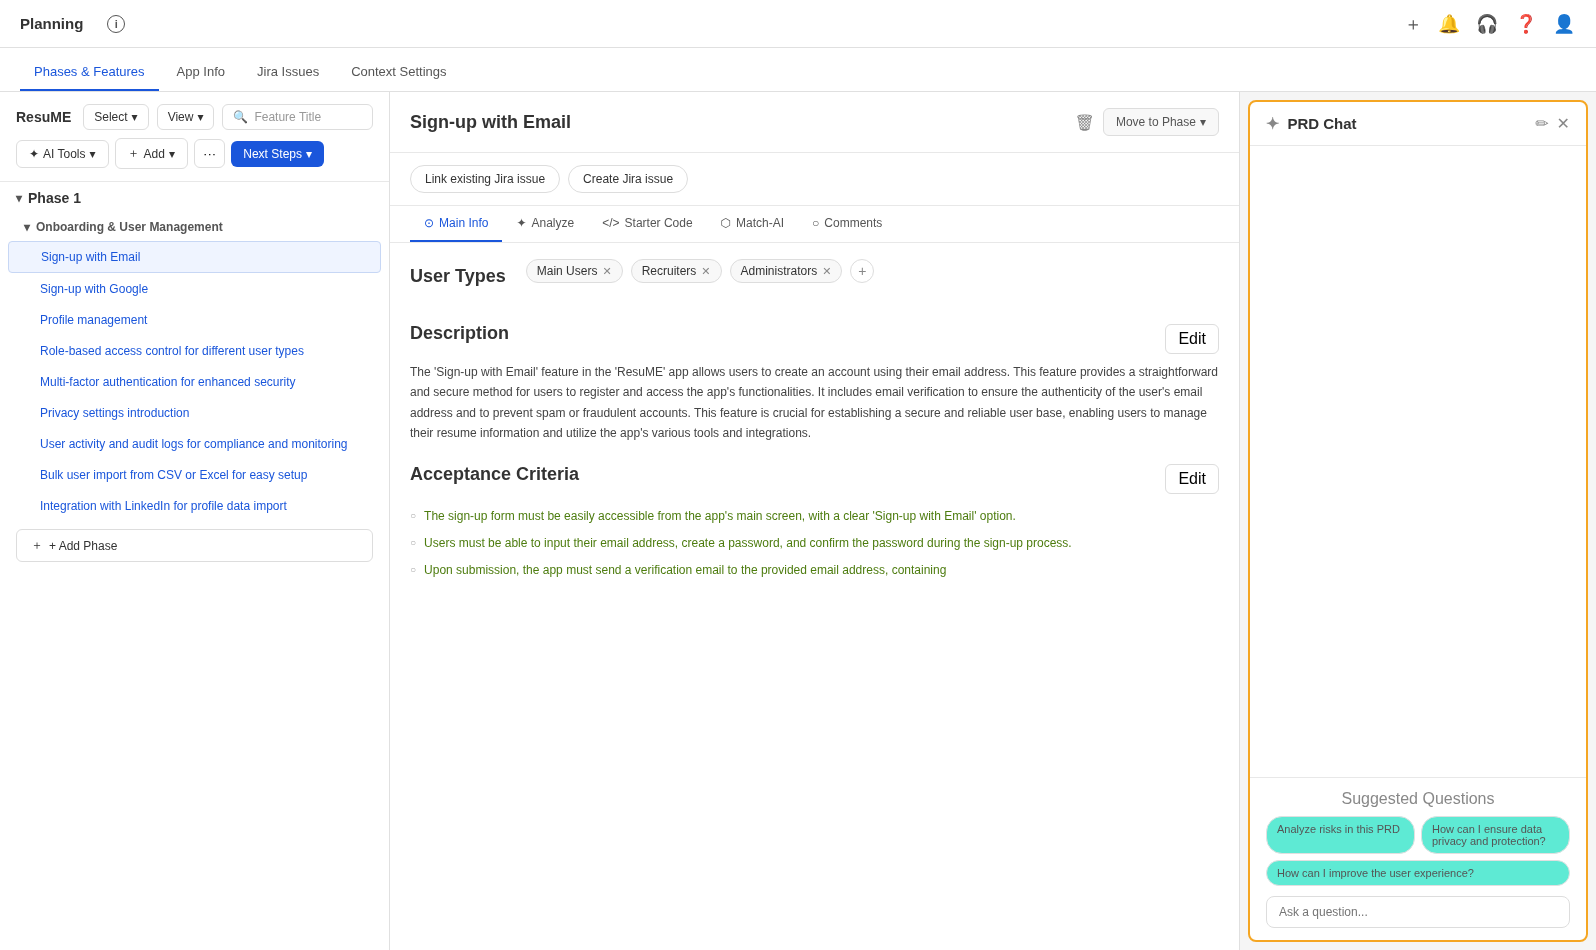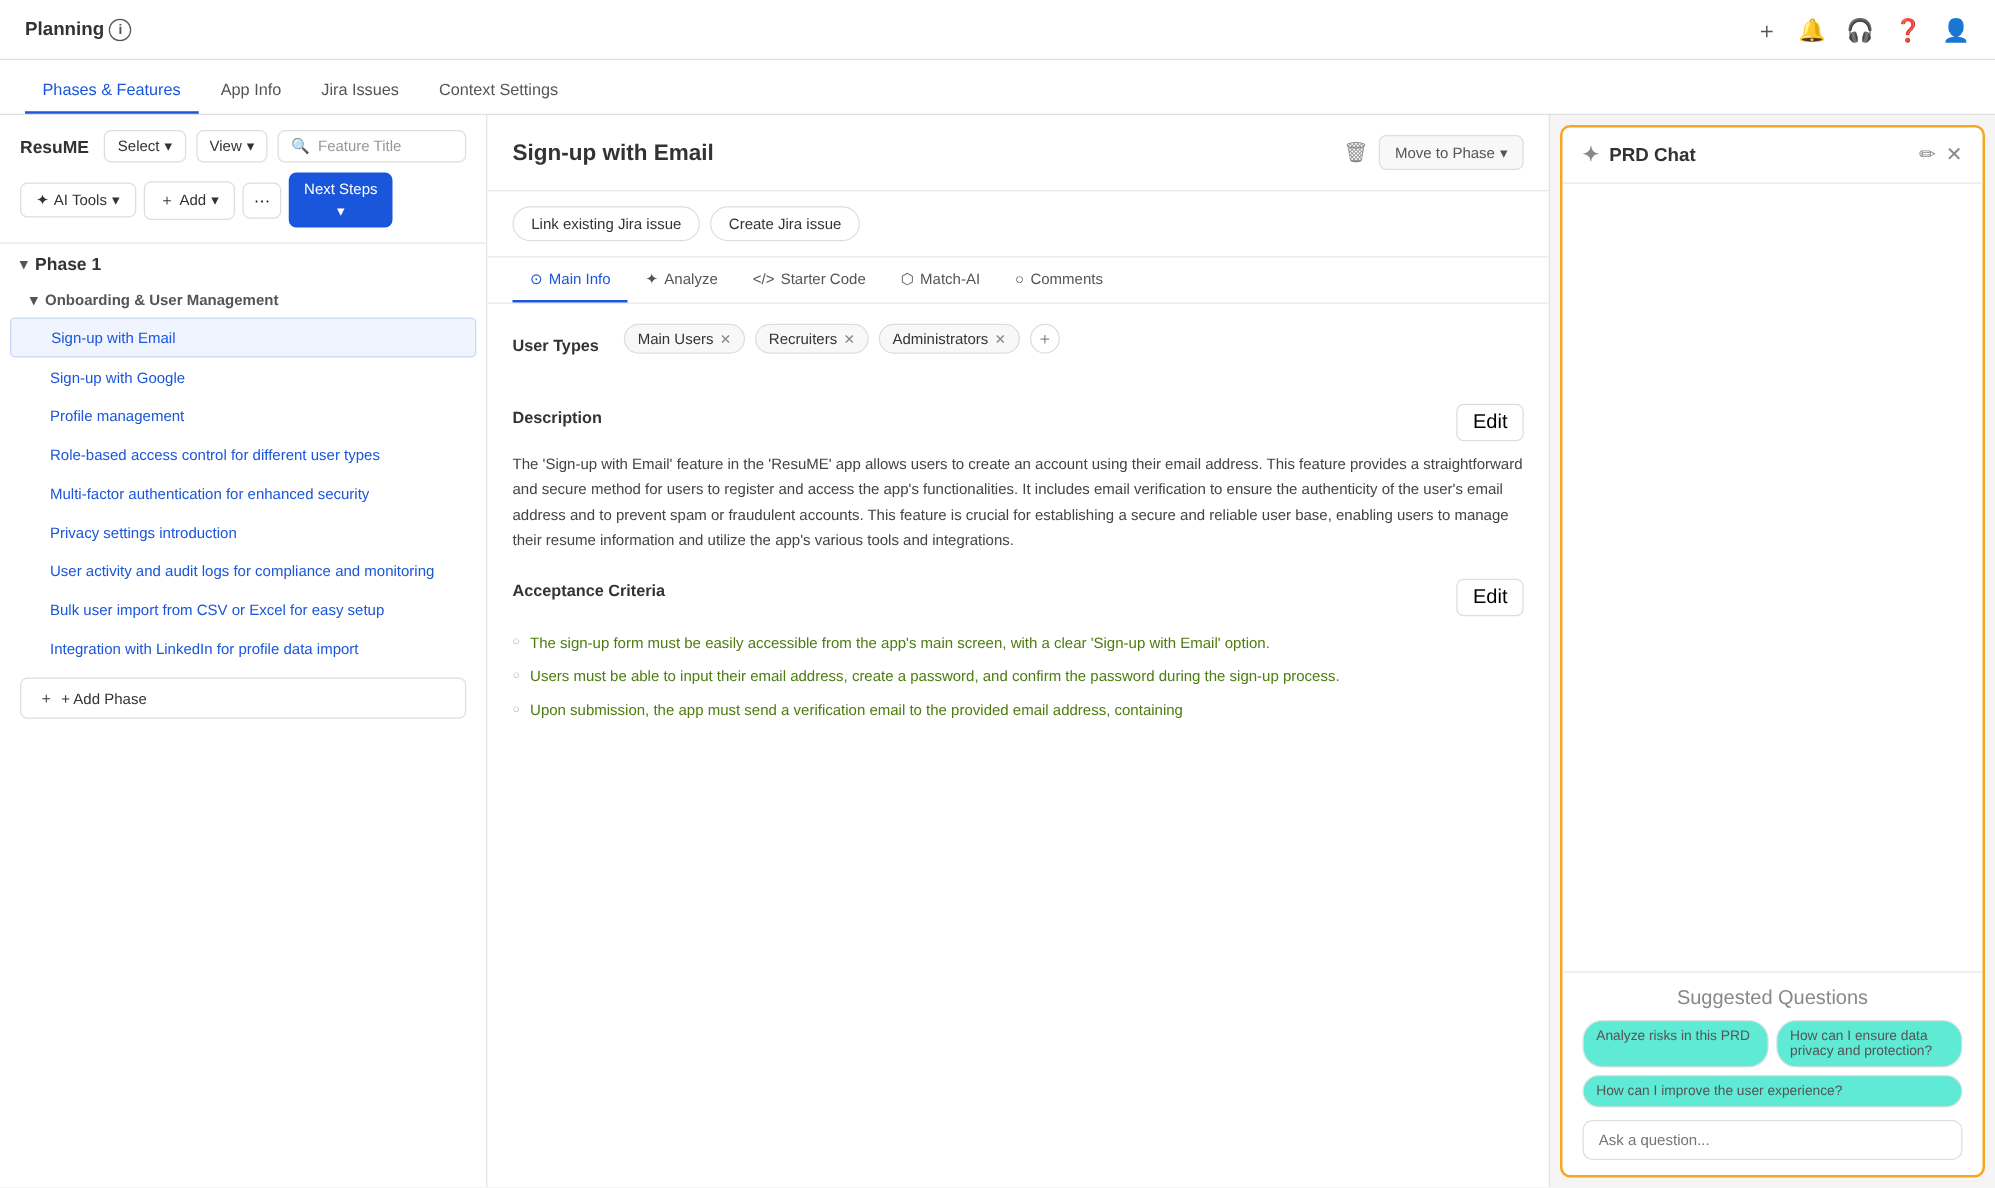--- a/index.html
+++ b/index.html
@@ -4,21 +4,21 @@
   <style>
     * { box-sizing: border-box; margin: 0; padding: 0; }
     body { font-family: -apple-system, BlinkMacSystemFont, 'Segoe UI', sans-serif; font-size: 13px; background: #f5f5f5; color: #333; }
 
     
     .top-nav {
       display: flex; align-items: center; justify-content: space-between;
       padding: 0 20px; height: 48px; background: #fff;
       border-bottom: 1px solid #e0e0e0;
     }
-    .top-nav-title { font-size: 15px; font-weight: 600; display: flex; align-items: center; gap: 4px; }
+    .top-nav-title { font-size: 15px; font-weight: 600; display: flex; align-items: center; gap: 24px; }
     .top-nav-icons { display: flex; align-items: center; gap: 16px; color: #555; }
     .top-nav-icons span { cursor: pointer; font-size: 18px; }
 
     
     .tab-bar {
       display: flex; align-items: flex-end; padding: 0 20px;
       background: #fff; border-bottom: 1px solid #e0e0e0; height: 44px;
     }
     .tab-item {
       padding: 10px 14px; cursor: pointer; font-size: 13px; color: #555;
@@ -54,21 +54,21 @@
       border: 1px solid #ddd; border-radius: 6px; background: #fff;
       flex: 1; color: #999; font-size: 12px;
     }
     .btn-ai-tools, .btn-add, .btn-next-steps {
       display: flex; align-items: center; gap: 4px; padding: 6px 12px;
       border-radius: 6px; cursor: pointer; font-size: 12px;
     }
     .btn-ai-tools { border: 1px solid #ddd; background: #fff; color: #333; }
     .btn-add { border: 1px solid #ddd; background: #fff; color: #333; }
     .btn-dots { padding: 6px 8px; border: 1px solid #ddd; background: #fff; border-radius: 6px; cursor: pointer; }
-    .btn-next-steps { background: #1a56db; color: #fff; border: none; font-weight: 500; flex-direction: column; }
+    .btn-next-steps { background: #1a56db; color: #fff; border: none; font-weight: 500; }
 
     .phase-header {
       display: flex; align-items: center; gap: 6px; padding: 8px 16px;
       font-weight: 600; font-size: 14px; cursor: pointer;
     }
     .phase-header .chevron { font-size: 12px; color: #555; }
 
     .group-header {
       display: flex; align-items: center; gap: 6px; padding: 6px 24px;
       font-size: 12px; font-weight: 600; color: #555; cursor: pointer;
@@ -124,21 +124,21 @@
     }
     .inner-tab {
       padding: 10px 14px; cursor: pointer; font-size: 12px; color: #555;
       border-bottom: 2px solid transparent; display: flex; align-items: center; gap: 5px;
     }
     .inner-tab.active { color: #1a56db; border-bottom-color: #1a56db; }
 
     
     .main-info-content { padding: 16px 20px; }
 
-    .section-title { font-size: 13px; font-weight: 600; margin-bottom: 10px; }
+    .section-title { font-size: 18px; font-weight: 600; margin-bottom: 10px; }
     .user-types-row { display: flex; align-items: center; gap: 8px; flex-wrap: wrap; margin-bottom: 20px; }
     .user-type-badge {
       display: flex; align-items: center; gap: 5px; padding: 4px 10px;
       border: 1px solid #ddd; border-radius: 20px; font-size: 12px; color: #333;
       background: #f8f8f8;
       justify-content: center;
     }
     .badge-x { cursor: pointer; color: #888; font-size: 11px; }
     .badge-plus {
       width: 24px; height: 24px; border: 1px solid #ddd; border-radius: 50%;

